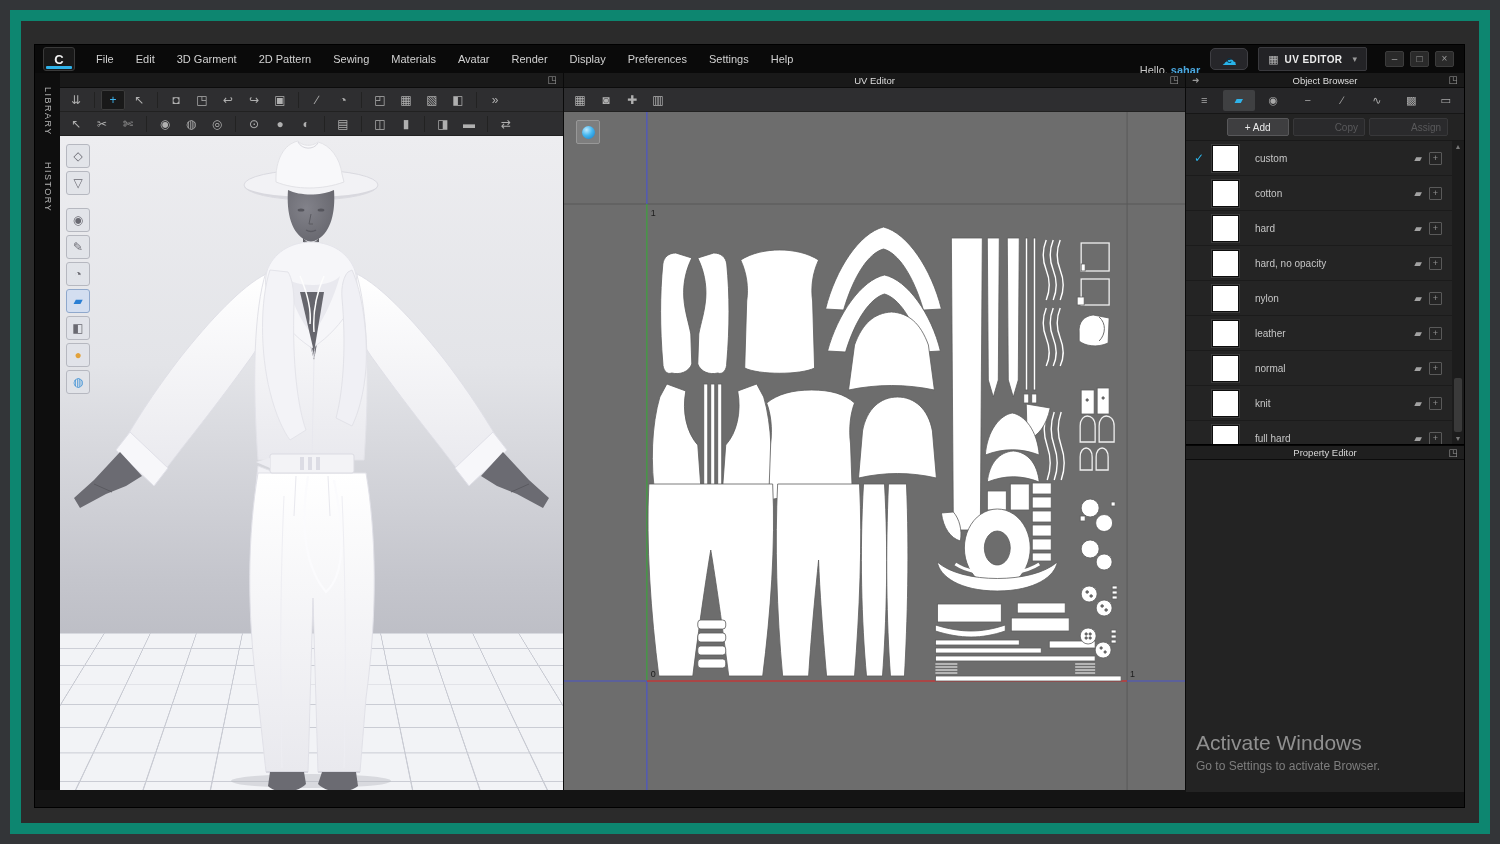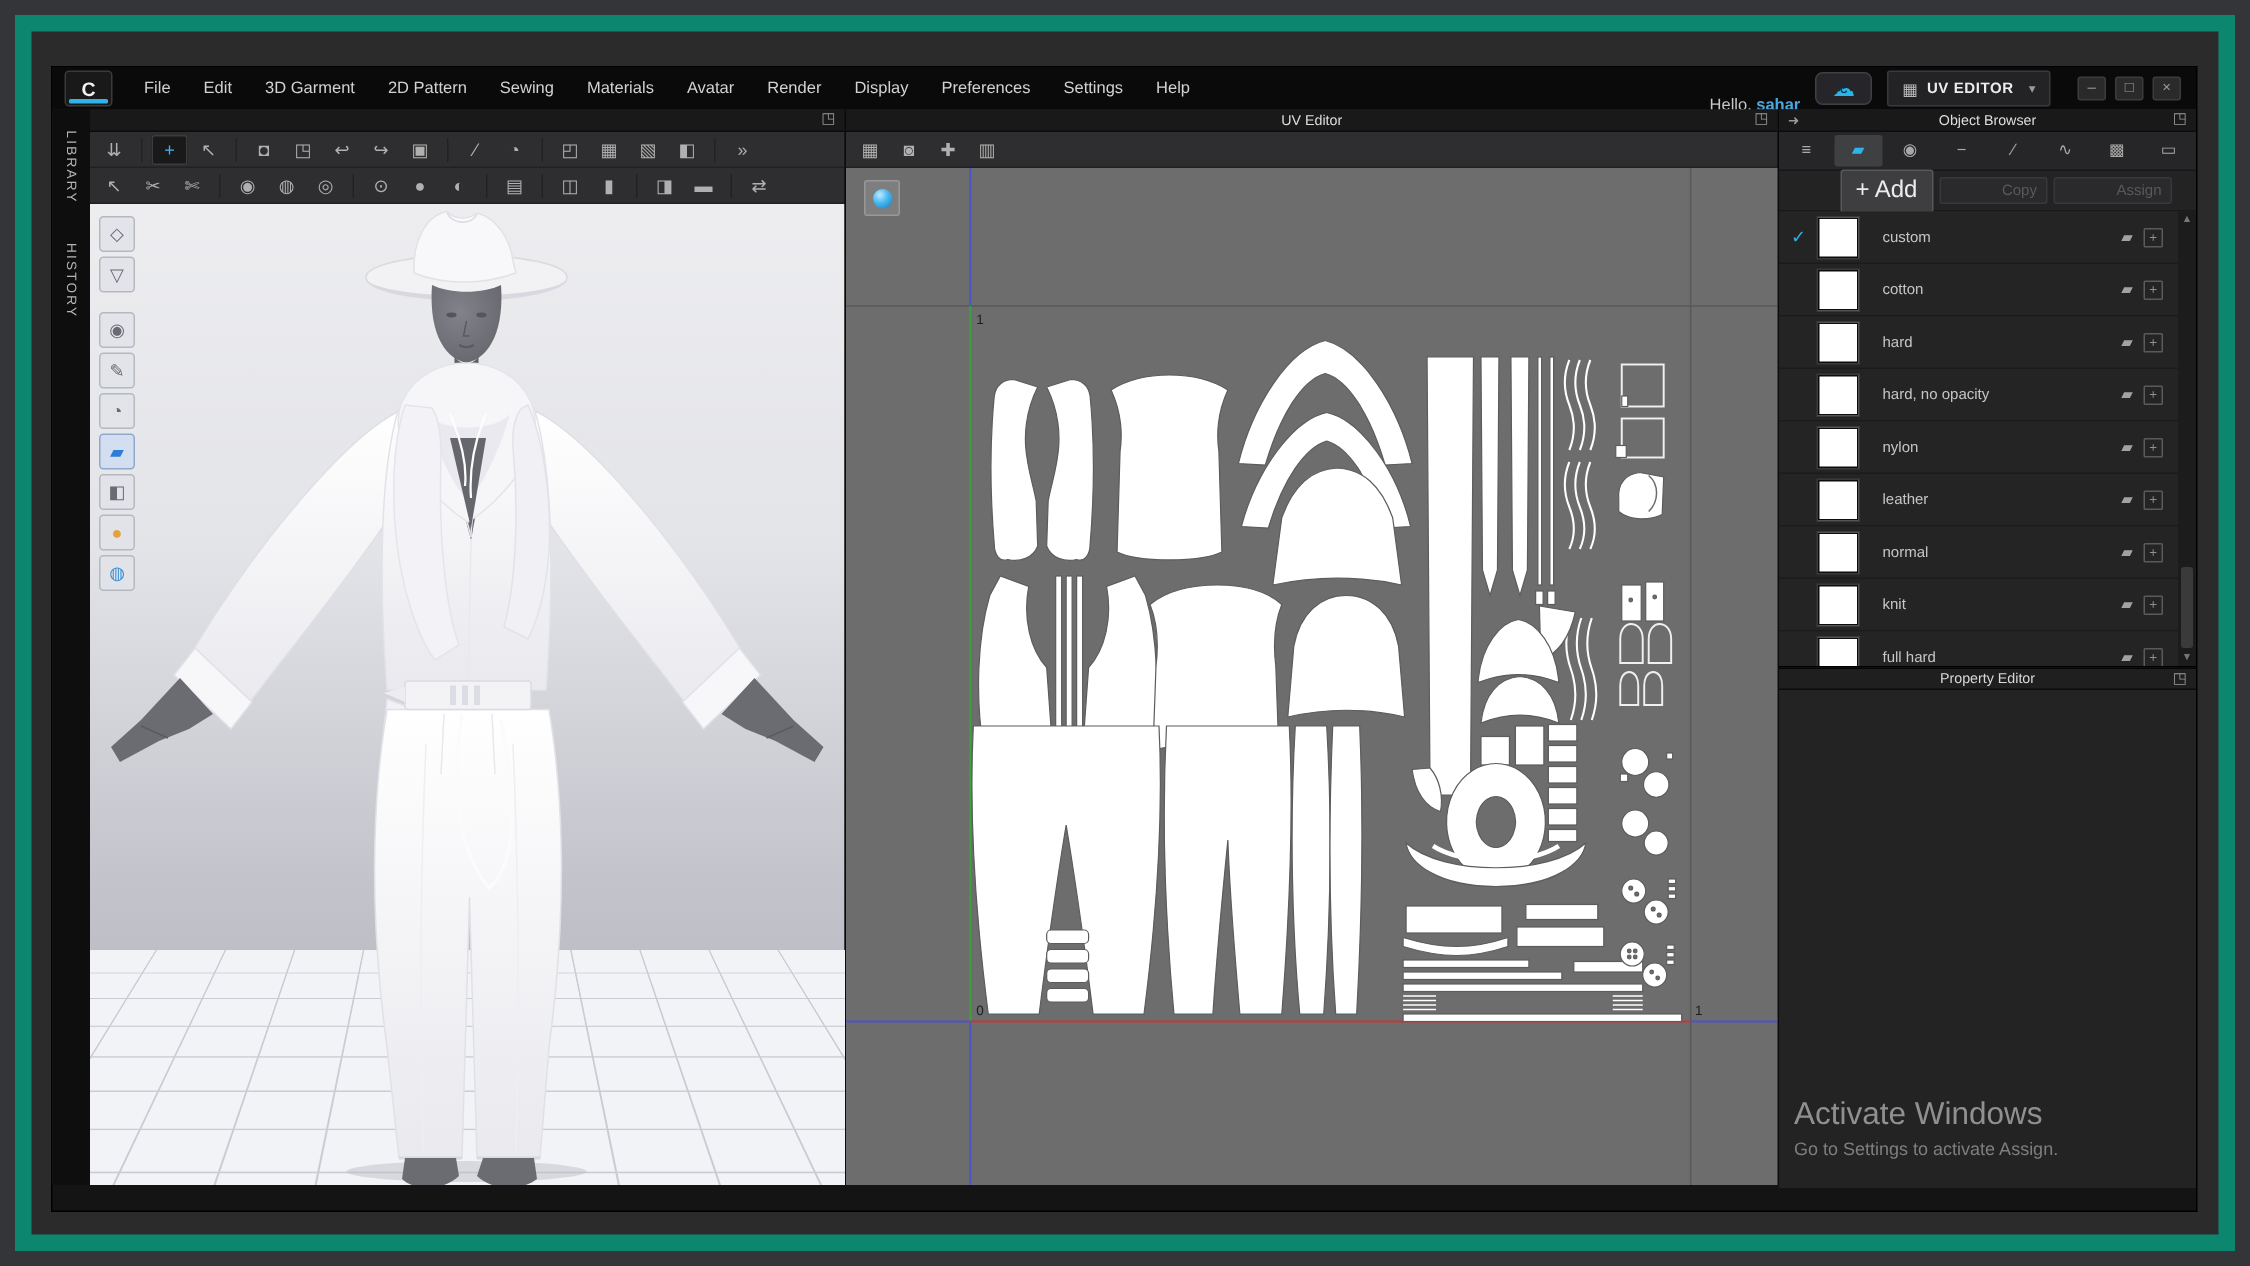--- a/index.html
+++ b/index.html
@@ -74,21 +74,21 @@
     background:radial-gradient(circle at 35% 30%,#bfeaff 0%,#45b7f0 45%,#1277c2 100%);}
 
   
   .rpanel .tabstrip{background:#191919;}
   .otabs{height:26px;background:#262628;border-bottom:1px solid #161616;display:flex;align-items:stretch;padding:2px;gap:2px;box-sizing:border-box;}
   .otab{flex:1;display:flex;align-items:center;justify-content:center;border-radius:2px;}
   .otab .tico{color:var(--icol,#a8a8a8);font-size:11px;line-height:1;}
   .otab.active{background:#3f4042;}
   .obuttons{height:26px;background:#232323;display:flex;align-items:center;justify-content:flex-end;gap:4px;
     padding-right:16px;border-bottom:1px solid #191919;}
-  .addbtn{height:29px;min-width:62px;background:#3e3e40;border:1px solid #58585a;color:#ececec;font-size:16px;border-radius:2px;font-family:inherit;}
+  .addbtn{height:18px;min-width:62px;background:#3e3e40;border:1px solid #58585a;color:#ececec;font-size:10px;border-radius:2px;font-family:inherit;}
   .dimbtn{height:18px;min-width:58px;background:#2a2a2c;border:1px solid #38383a;color:#59595b;font-size:10px;border-radius:2px;font-family:inherit;padding-left:41px;}
   .olistwrap{position:relative;height:303px;border-bottom:1px solid #000;overflow:hidden;background:#242424;}
   .olist{position:absolute;top:0;left:0;right:12px;bottom:0;}
   .orow{height:34px;display:flex;align-items:center;border-bottom:1px solid #1b1b1b;background:#242424;}
   .ocheck{width:26px;text-align:center;color:#2bb3e8;font-size:12px;visibility:hidden;}
   .orow.checked .ocheck{visibility:visible;}
   .oswatch{width:25px;height:25px;background:#fff;border:1px solid #0d0d0d;box-shadow:0 0 0 1px #3a3a3a;flex:0 0 auto;}
   .olabel{margin-left:16px;font-size:10px;color:#c6c6c6;flex:1;}
   .omini{color:#a2a2a2;font-size:10px;width:18px;text-align:center;}
   .oplus{width:11px;height:11px;border:1px solid #5a5a5a;color:#8f8f8f;font-size:9px;line-height:10px;text-align:center;
@@ -700,20 +700,20 @@
         </div>
 
         <div class="propheader">
           <span class="tstitle">Property Editor</span>
           <span class="expand">◳</span>
         </div>
 
         <div class="pempty">
           <div class="watermark">
             <div class="wm1">Activate Windows</div>
-            <div class="wm2">Go to Settings to activate Assign.</div>
+            <div class="wm2">Go to Settings to activate Browser.</div>
           </div>
         </div>
       </div>
     </div>
 
   </div>
 </div>
 
 </body></html>

